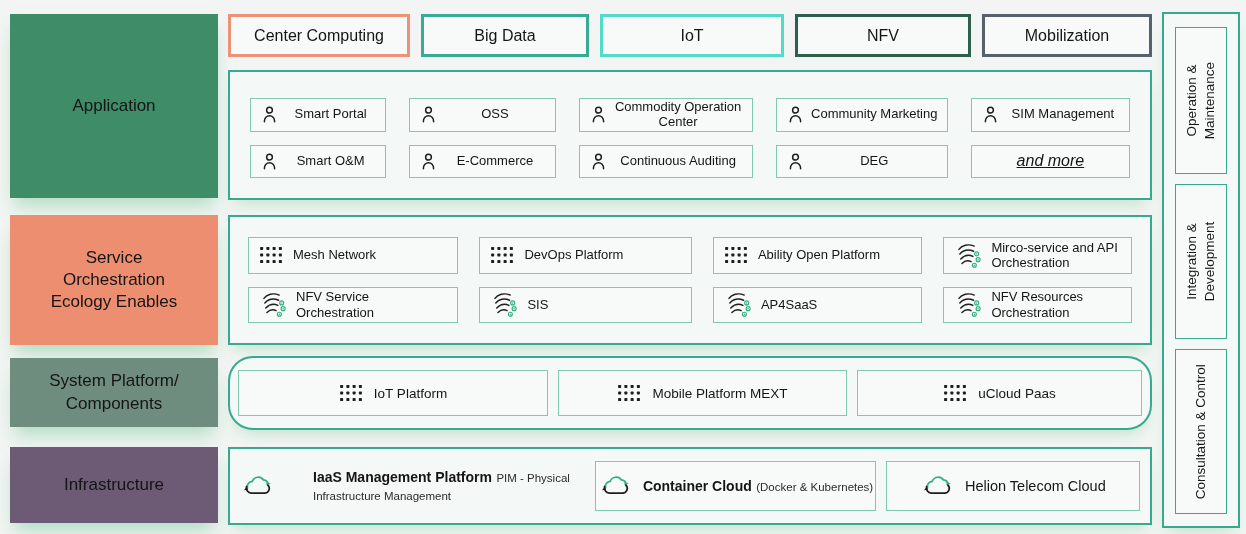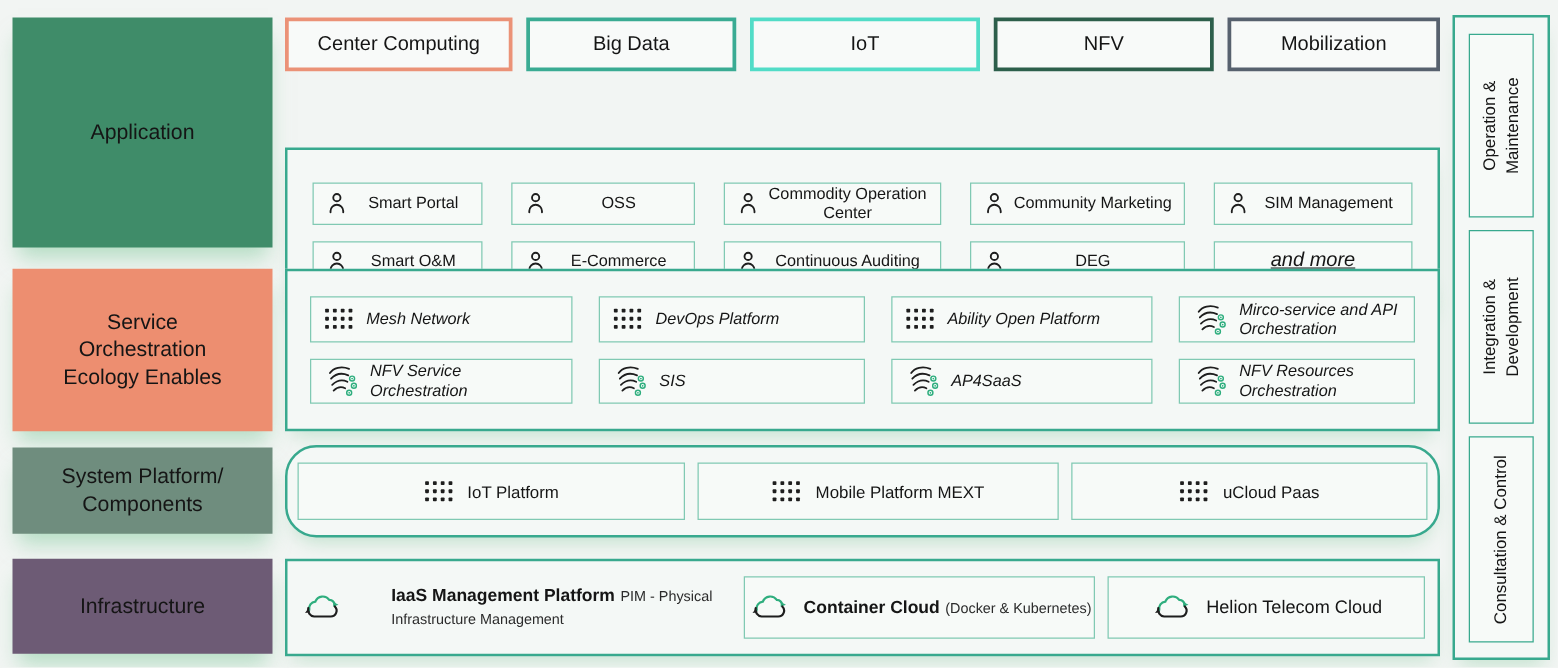--- a/index.html
+++ b/index.html
@@ -26,24 +26,24 @@
   .cat-iot{width:184px;border:3px solid #52dcc7;}
   .cat-nfv{width:176px;border:3px solid #2d5f4b;}
   .cat-mob{width:170px;border:3px solid #57616e;}
 
   
   .area{position:absolute;left:228px;width:924px;background:#f4f8f6;
         border:2px solid #38a98e;box-sizing:border-box;
         box-shadow:0 10px 14px -6px rgba(140,205,165,.45);}
   #area-app{top:70px;height:130px;padding:26px 20px 20px;display:grid;
             grid-template-columns:137fr 147fr 175fr 173fr 160fr;
-            grid-template-rows:1fr 1fr;gap:13px 23px;margin-top:48px;}
+            grid-template-rows:1fr 1fr;gap:13px 23px;}
   #area-soe{top:215px;height:130px;padding:20px 18px 20px;display:grid;
             grid-template-columns:212fr 214fr 211fr 190fr;
-            grid-template-rows:1fr 1fr;gap:13px 21px;font-style:italic;}
+            grid-template-rows:1fr 1fr;gap:13px 21px;}
   #area-sys{top:356px;height:74px;padding:12px 8px;display:grid;
             grid-template-columns:310fr 289fr 285fr;gap:10px;border-radius:25px;}
   #area-infra{top:447px;height:78px;padding:12px 10px;display:flex;gap:10px;}
 
   .item{border:1.5px solid #80c9b3;background:#f7faf8;display:flex;
         align-items:center;box-sizing:border-box;min-width:0;}
   .app-item{padding:0 8px;gap:4px;}
   .app-item .lbl{flex:1;text-align:center;font-size:13px;line-height:1.15;}
   .more-item{justify-content:flex-start;}
   .more-item .lbl{font-size:16px;font-style:italic;text-decoration:underline;}

